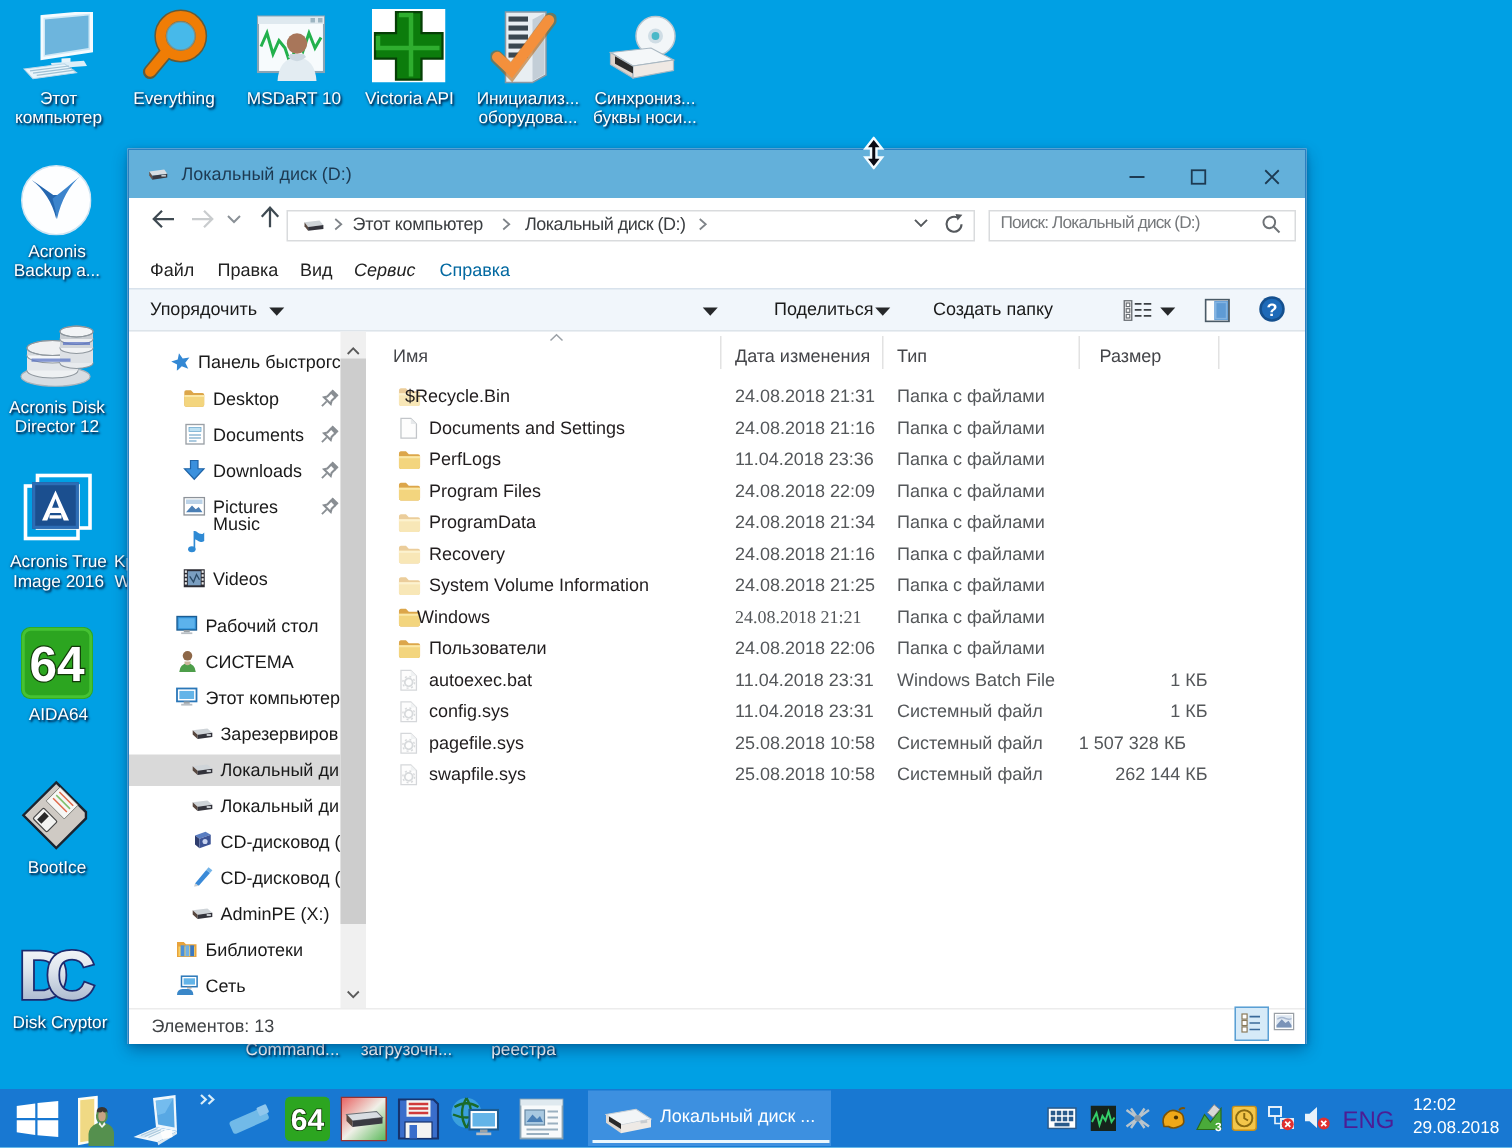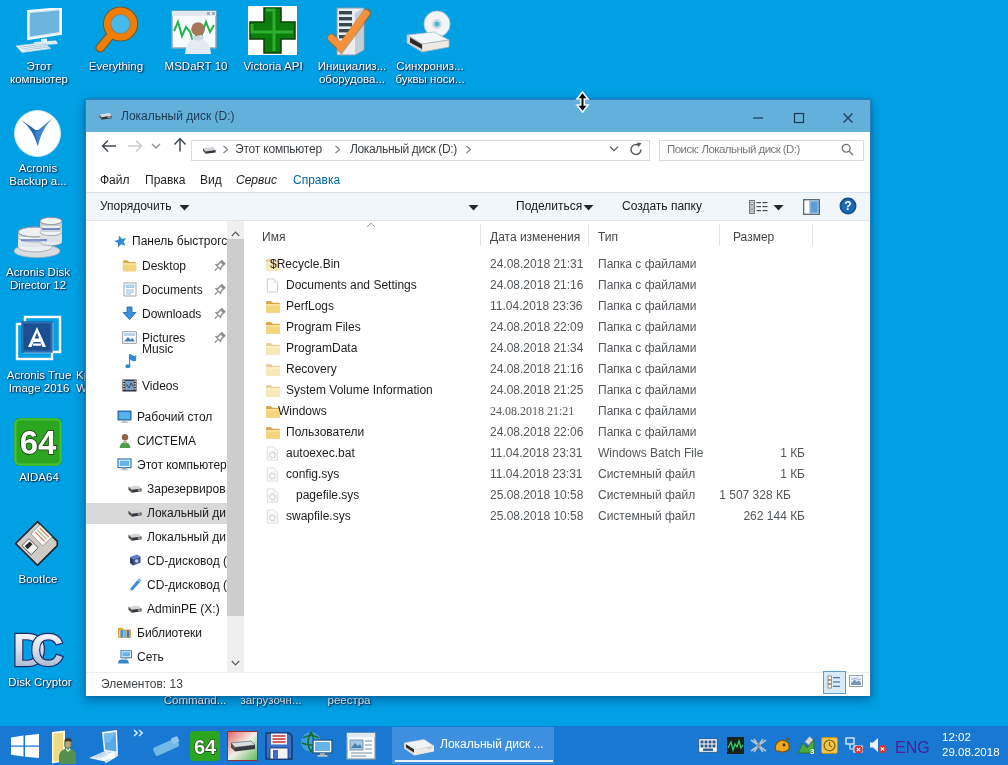--- a/index.html
+++ b/index.html
@@ -526,21 +526,21 @@
  <svg class="abs" style="left:179px;top:367px;opacity:0.55" width="14" height="15" viewBox="0 0 14 16">
       <use href="#gearpage"></use>
     </svg>
  <div class="row" style="left:200px;top:367px;">config.sys</div>
  <div class="row sec" style="left:404px;top:367px;">11.04.2018 23:31</div>
  <div class="row sec" style="left:512px;top:367px;">Системный файл</div>
  <div class="row sec" style="left:619px;top:367px;width:100px;text-align:right;">1 КБ</div>
  <svg class="abs" style="left:179px;top:388px;opacity:0.55" width="14" height="15" viewBox="0 0 14 16">
       <use href="#gearpage"></use>
     </svg>
- <div class="row" style="left:210px;top:388px;">pagefile.sys</div>
+ <div class="row" style="left:200px;top:388px;">pagefile.sys</div>
  <div class="row sec" style="left:404px;top:388px;">25.08.2018 10:58</div>
  <div class="row sec" style="left:512px;top:388px;">Системный файл</div>
  <div class="row sec" style="left:619px;top:388px;width:100px;text-align:center;">1 507 328 КБ</div>
  <svg class="abs" style="left:179px;top:409px;opacity:0.55" width="14" height="15" viewBox="0 0 14 16">
       <use href="#gearpage"></use>
     </svg>
  <div class="row" style="left:200px;top:409px;">swapfile.sys</div>
  <div class="row sec" style="left:404px;top:409px;">25.08.2018 10:58</div>
  <div class="row sec" style="left:512px;top:409px;">Системный файл</div>
  <div class="row sec" style="left:619px;top:409px;width:100px;text-align:right;">262 144 КБ</div>

